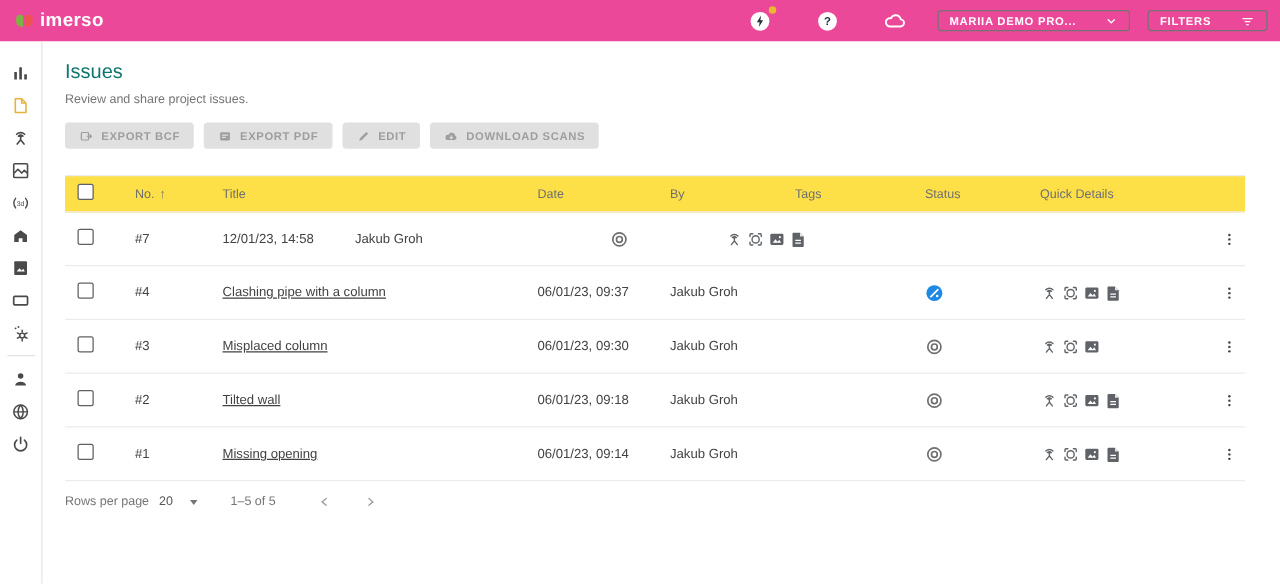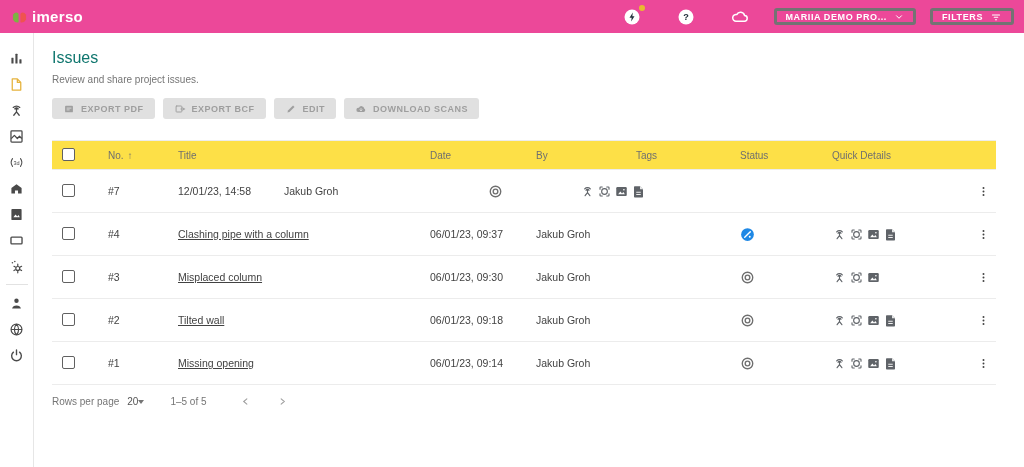--- a/index.html
+++ b/index.html
@@ -10,22 +10,22 @@
   .topbar { height:33px; background:#ec4899; display:flex; align-items:center;
     padding:0 10px 0 12px; color:#fff; }
   .logo { display:flex; align-items:center; gap:5px; }
   .logo-mark { width:15px; height:13px; display:inline-block; }
   .logo-text { font-size:15px; font-weight:bold; letter-spacing:.3px; color:#fff; }
   .topbar-right { margin-left:auto; display:flex; align-items:center; gap:14px; }
   .tb-icon { width:20px; height:20px; position:relative; display:inline-flex;
     align-items:center; justify-content:center; cursor:pointer; margin:0 10px; }
   .tb-badge { position:absolute; top:-2px; right:-3px; width:6px; height:6px;
     border-radius:50%; background:#e8b931; }
-  .tb-btn { height:17px; display:inline-flex; align-items:center; gap:7px;
-    border:3px solid #737373; border-radius:3px; background:transparent;
+  .tb-btn { height:17px; display:inline-flex; align-items:center; gap:23px;
+    border:1px solid #737373; border-radius:3px; background:transparent;
     color:#fff; font-size:9px; font-weight:bold; letter-spacing:.6px;
     padding:0 9px; cursor:pointer; font-family:inherit; }
 
   
   .shell { display:flex; height:434px; }
   .sidebar { width:34px; border-right:1px solid #e6e6e6; padding-top:12px;
     display:flex; flex-direction:column; align-items:center; gap:0; }
   .side-item { width:34px; height:26px; display:flex; align-items:center;
     justify-content:center; color:#4a4a4a; cursor:pointer; }
   .side-item.active { color:#e6b33d; }
@@ -64,21 +64,21 @@
   .status-ico svg { width:15px; height:15px; display:block; }
   .qd-icon { color:#5f6368; display:inline-flex; cursor:pointer; }
   .qd-icon svg { width:15px; height:15px; }
   .dots { width:14px; height:16px; cursor:pointer; display:flex;
     align-items:center; justify-content:center; }
   .sort-arrow { font-size:10px; color:#6f6f6f; margin-left:4px; }
 
   
   .pager { margin-top:9px; display:flex; justify-content:flex-start;
     align-items:center; font-size:10px; color:#757575; gap:8px; }
-  .rpp-value { display:inline-flex; align-items:center; gap:0; cursor:pointer;
+  .rpp-value { display:inline-flex; align-items:center; gap:14px; cursor:pointer;
     color:#555; margin-right:18px; }
   .caret { width:0; height:0; border-left:3.5px solid transparent;
     border-right:3.5px solid transparent; border-top:4px solid #757575; }
   .range { margin-right:16px; }
   .pg-nav { color:#9e9e9e; font-size:13px; cursor:pointer; padding:0 10px; }
 </style>
 </head>
 <body>
 
 <header class="topbar">
@@ -253,35 +253,35 @@
       </div>
     </nav>
 
   <main class="main">
     <h1 class="page-title">Issues</h1>
     <div class="page-subtitle">Review and share project issues.</div>
 
     <div class="toolbar">
       <button class="t-btn" disabled="">
         <span style="display:inline-flex">
-          <svg viewBox="0 0 20 20">
-              <rect x="3.5" y="4.5" width="13" height="11" rx="1.5" fill="currentColor"></rect>
-              <path d="M6 8.5 h8 M6 11.5 h5" stroke="#e0e0e0" stroke-width="1.4"></path>
-            </svg>
-        </span>
-        <span>EXPORT PDF</span>
-      </button>
-      <button class="t-btn" disabled="">
-        <span style="display:inline-flex">
           <svg viewBox="0 0 20 20" fill="none" stroke="currentColor" stroke-width="1.6" stroke-linecap="round">
               <rect x="3.5" y="5" width="9.5" height="10" rx="1"></rect>
               <path d="M11.5 10 h5.5 m0 0 l-2.2-2.2 m2.2 2.2 l-2.2 2.2"></path>
             </svg>
         </span>
         <span>EXPORT BCF</span>
+      </button>
+      <button class="t-btn" disabled="">
+        <span style="display:inline-flex">
+          <svg viewBox="0 0 20 20">
+              <rect x="3.5" y="4.5" width="13" height="11" rx="1.5" fill="currentColor"></rect>
+              <path d="M6 8.5 h8 M6 11.5 h5" stroke="#e0e0e0" stroke-width="1.4"></path>
+            </svg>
+        </span>
+        <span>EXPORT PDF</span>
       </button>
       <button class="t-btn" disabled="">
         <span style="display:inline-flex">
           <svg viewBox="0 0 20 20" fill="currentColor">
               <path d="M4 16 l1-3.4 8.4-8.4 2.4 2.4 -8.4 8.4 z"></path>
             </svg>
         </span>
         <span>EDIT</span>
       </button>
       <button class="t-btn" disabled="">

